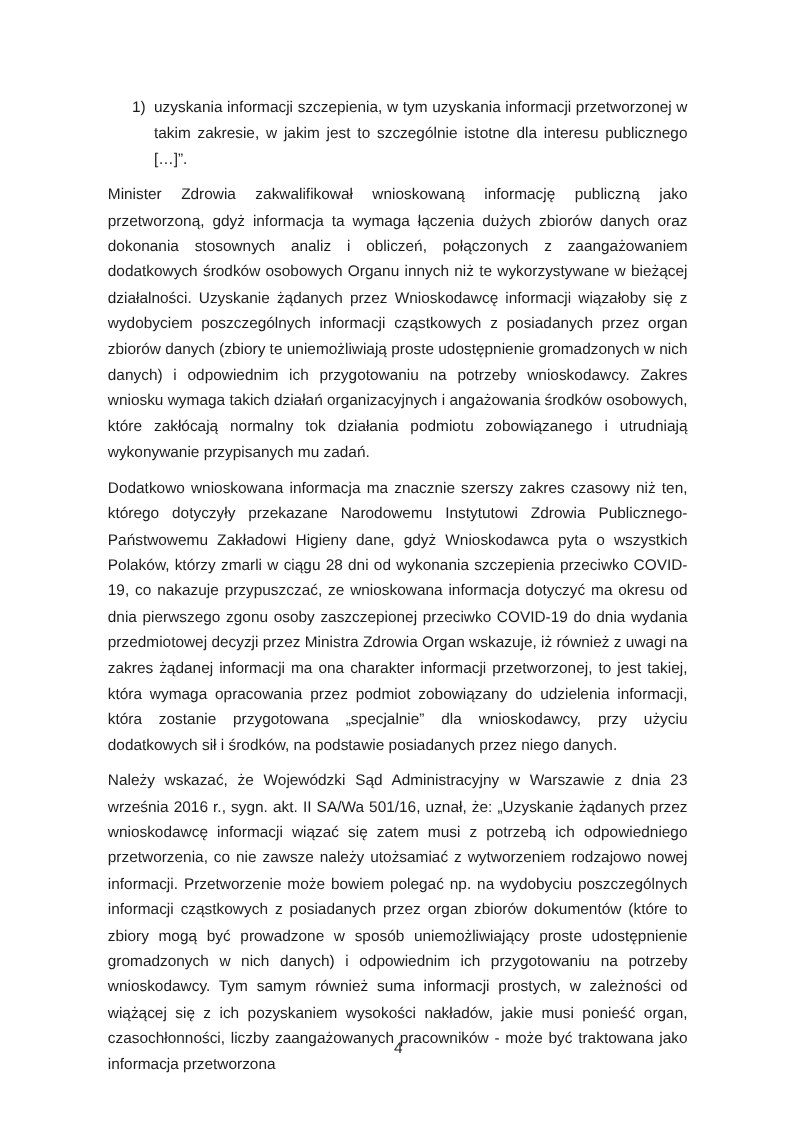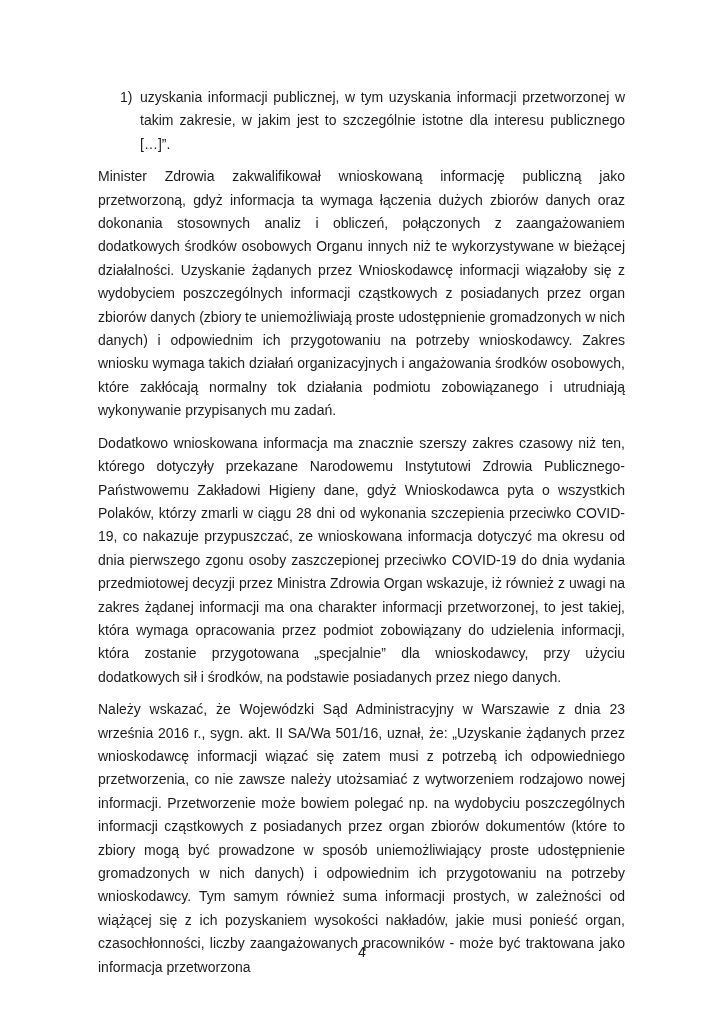--- a/index.html
+++ b/index.html
@@ -54,21 +54,21 @@
   }
 </style>
 </head>
 <body>
 
 <div class="page">
   <div class="content">
 
     <div class="list-row">
       <span class="list-marker">1)</span>
-      <span class="list-text">uzyskania informacji publicznej, w tym uzyskania informacji przetworzonej w takim zakresie, w jakim jest to szczególnie istotne dla interesu publicznego […]”.</span>
+      <span class="list-text">uzyskania informacji szczepienia, w tym uzyskania informacji przetworzonej w takim zakresie, w jakim jest to szczególnie istotne dla interesu publicznego […]”.</span>
     </div>
 
     <p class="body-par">Minister Zdrowia zakwalifikował wnioskowaną informację publiczną jako przetworzoną, gdyż informacja ta wymaga łączenia dużych zbiorów danych oraz dokonania stosownych analiz i obliczeń, połączonych z zaangażowaniem dodatkowych środków osobowych Organu innych niż te wykorzystywane w bieżącej działalności. Uzyskanie żądanych przez Wnioskodawcę informacji wiązałoby się z wydobyciem poszczególnych informacji cząstkowych z posiadanych przez organ zbiorów danych (zbiory te uniemożliwiają proste udostępnienie gromadzonych w nich danych) i odpowiednim ich przygotowaniu na potrzeby wnioskodawcy. Zakres wniosku wymaga takich działań organizacyjnych i angażowania środków osobowych, które zakłócają normalny tok działania podmiotu zobowiązanego i utrudniają wykonywanie przypisanych mu zadań.</p>
 
     <p class="body-par">Dodatkowo wnioskowana informacja ma znacznie szerszy zakres czasowy niż ten, którego dotyczyły przekazane Narodowemu Instytutowi Zdrowia Publicznego-Państwowemu Zakładowi Higieny dane, gdyż Wnioskodawca pyta o wszystkich Polaków, którzy zmarli w ciągu 28 dni od wykonania szczepienia przeciwko COVID-19, co nakazuje przypuszczać, ze wnioskowana informacja dotyczyć ma okresu od dnia pierwszego zgonu osoby zaszczepionej przeciwko COVID-19 do dnia wydania przedmiotowej decyzji przez Ministra Zdrowia Organ wskazuje, iż również z uwagi na zakres żądanej informacji ma ona charakter informacji przetworzonej, to jest takiej, która wymaga opracowania przez podmiot zobowiązany do udzielenia informacji, która zostanie przygotowana „specjalnie” dla wnioskodawcy, przy użyciu dodatkowych sił i środków, na podstawie posiadanych przez niego danych.</p>
 
     <p class="body-par"><span>Należy wskazać, że Wojewódzki Sąd Administracyjny w Warszawie z dnia 23 września 2016 r., sygn. akt. II SA/Wa 501/16, uznał, że: </span><span class="quote-italic">„Uzyskanie żądanych przez wnioskodawcę informacji wiązać się zatem musi z potrzebą ich odpowiedniego przetworzenia, co nie zawsze należy utożsamiać z wytworzeniem rodzajowo nowej informacji. Przetworzenie może bowiem polegać np. na wydobyciu poszczególnych informacji cząstkowych z posiadanych przez organ zbiorów dokumentów (które to zbiory mogą być prowadzone w sposób uniemożliwiający proste udostępnienie gromadzonych w nich danych) i odpowiednim ich przygotowaniu na potrzeby wnioskodawcy. Tym samym również suma informacji prostych, w zależności od wiążącej się z ich pozyskaniem wysokości nakładów, jakie musi ponieść organ, czasochłonności, liczby zaangażowanych pracowników - może być traktowana jako informacja przetworzona</span></p>
 
   </div>
 

